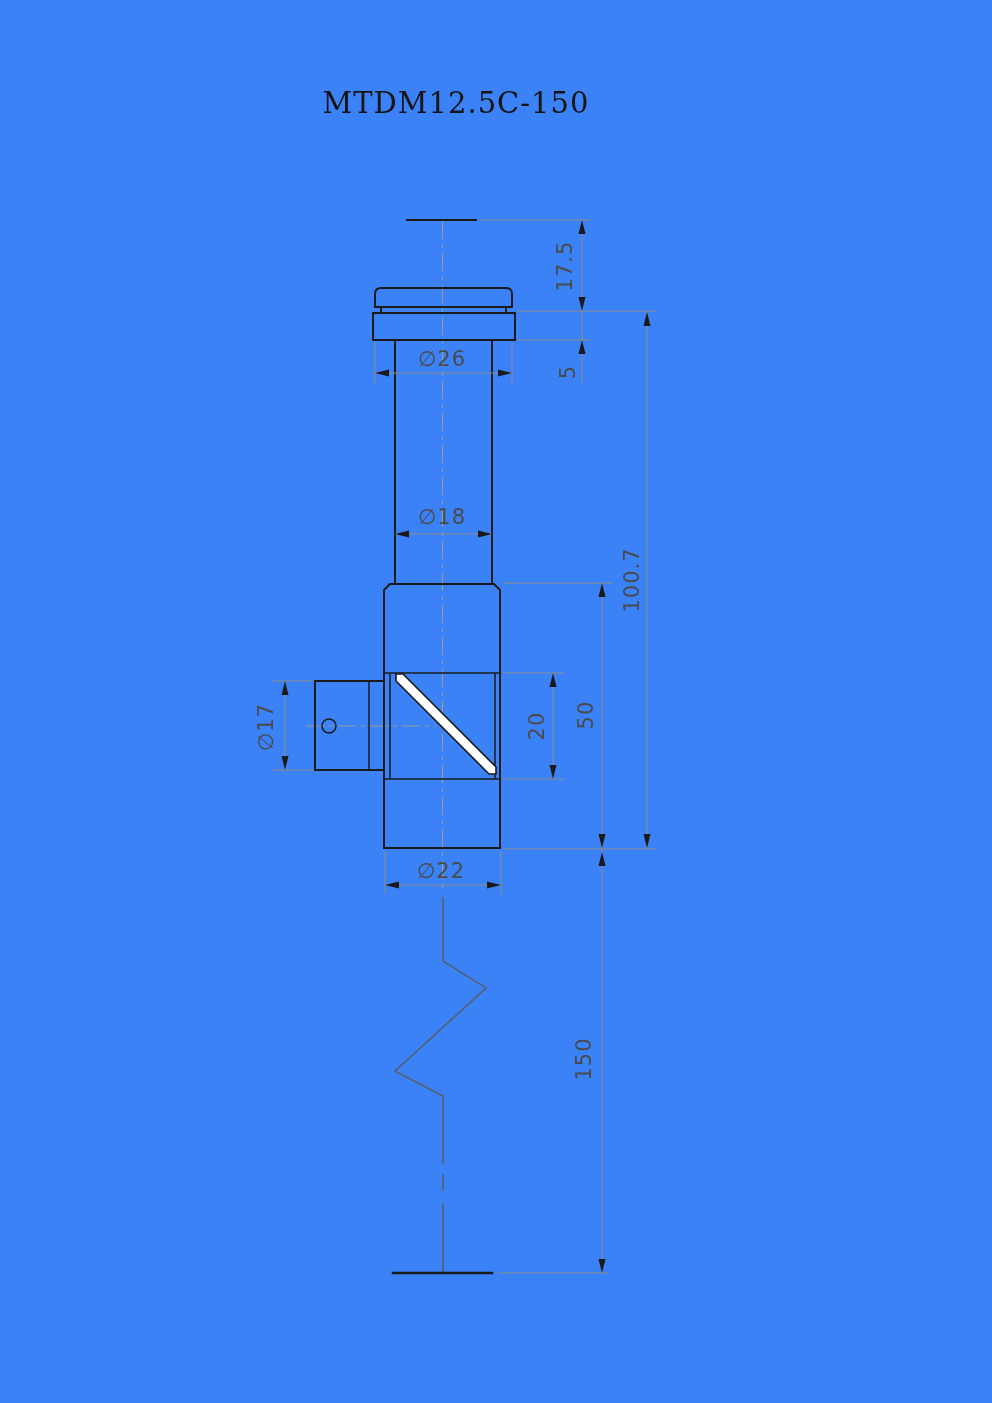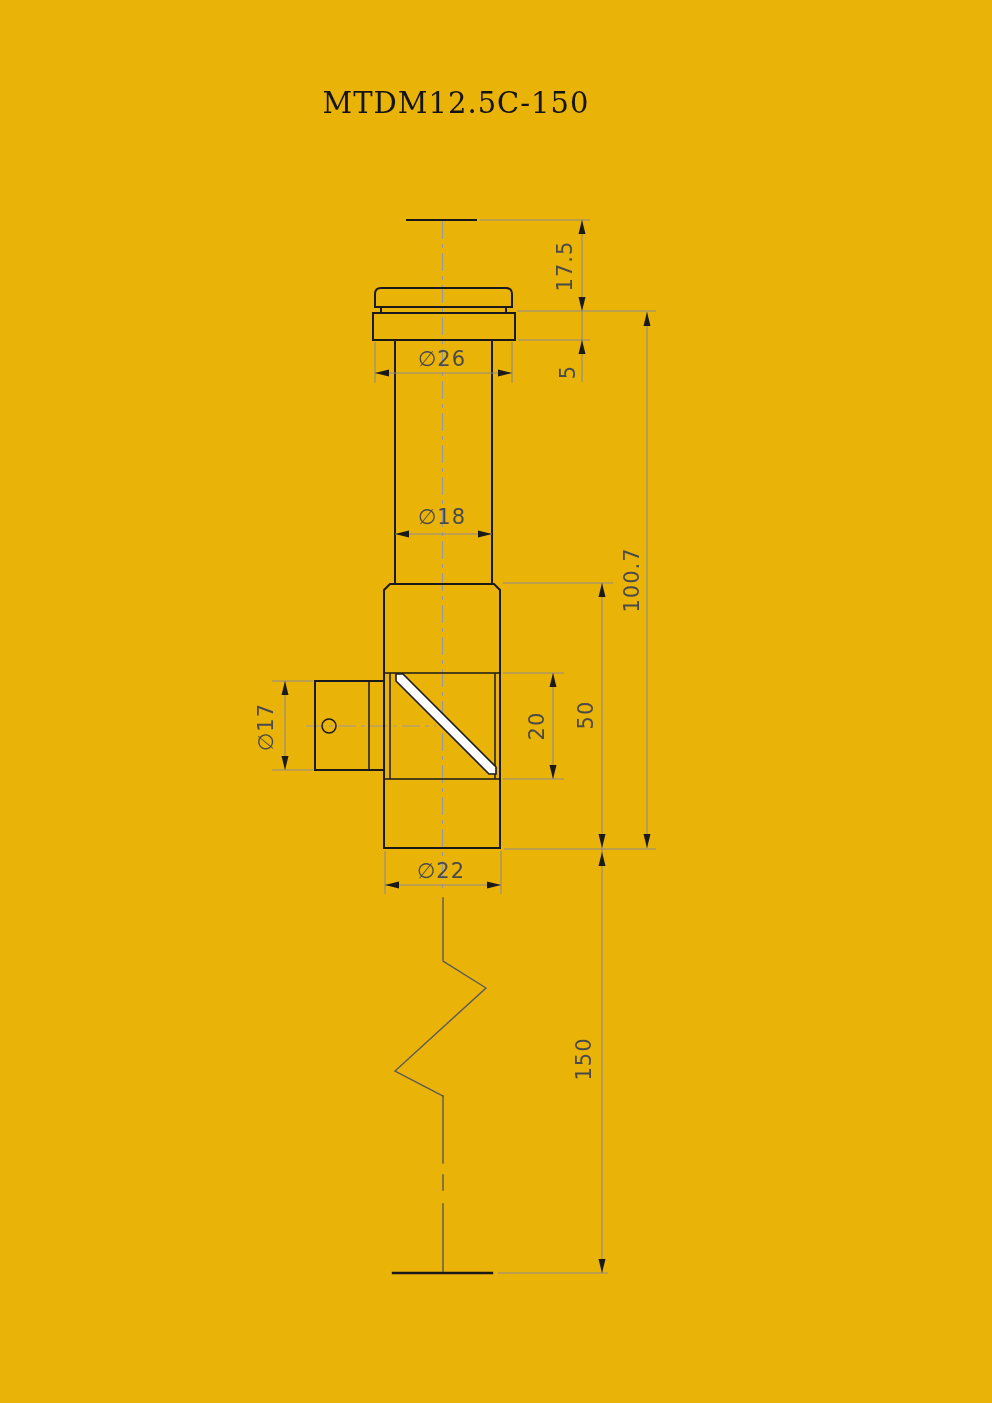--- a/index.html
+++ b/index.html
@@ -1,16 +1,16 @@
 <!DOCTYPE html>
 <html><head>
 <meta charset="utf-8">
 <style>
   html,body{margin:0;padding:0;background:#ffffff;}
-  .page{position:relative;width:992px;height:1403px;background:#eab308;overflow:hidden;}
+  .page{position:relative;width:992px;height:1403px;background:#3b82f6;overflow:hidden;}
   svg{position:absolute;left:0;top:0;}
   .outline{stroke:#1a1a1a;stroke-width:2;fill:none;stroke-linecap:square;}
   .outline-thin{stroke:#1a1a1a;stroke-width:1.5;fill:none;stroke-linecap:square;}
   .plate{stroke:#1a1a1a;stroke-width:1.6;fill:#ffffff;}
   .dim{stroke:#8c8c8c;stroke-width:1.1;fill:none;}
   .center{stroke:#9a9a9a;stroke-width:1.1;fill:none;stroke-dasharray:18 5 4 5;}
   .brk{stroke:#5a5a5a;stroke-width:1.4;fill:none;stroke-linecap:square;}
   .arrow{fill:#1a1a1a;stroke:none;}
   .dimtext{font-family:"DejaVu Sans",sans-serif;font-size:21px;fill:#4a4a4a;letter-spacing:1px;}
   .title{font-family:"DejaVu Serif",serif;font-size:29px;fill:#141414;letter-spacing:1px;}

